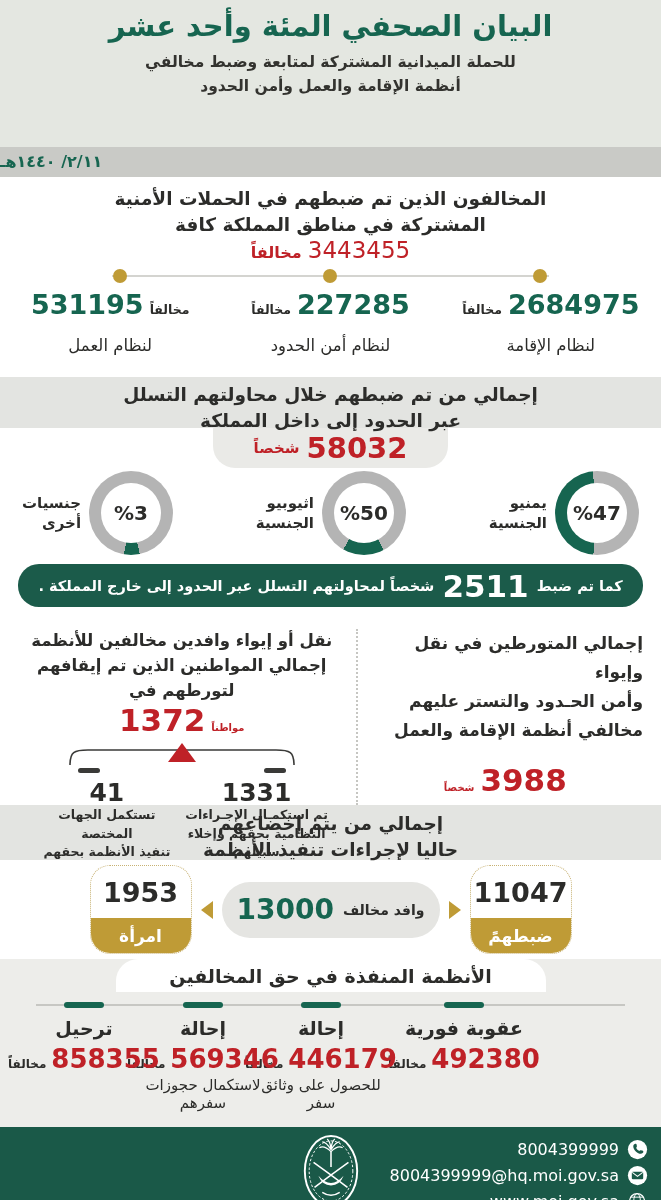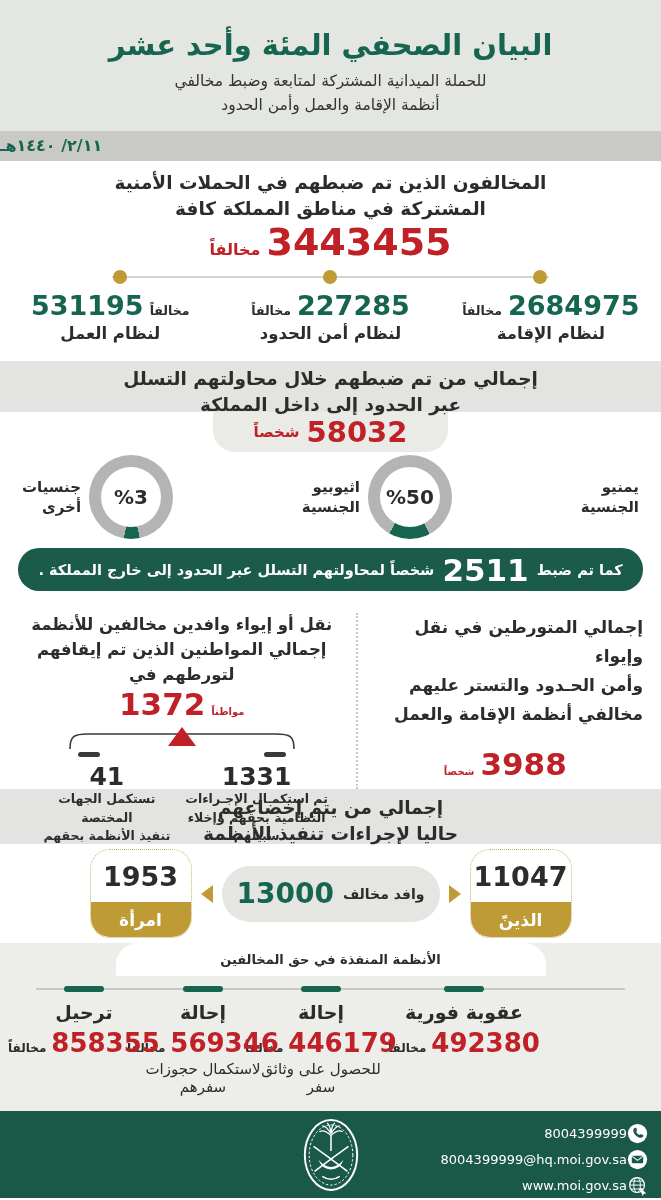--- a/index.html
+++ b/index.html
@@ -16,41 +16,41 @@
     --donut-gray:#b4b4b4;
     --donut-green:#166550;
     --line:#d4d4d0;
   }
   *{box-sizing:border-box;margin:0;padding:0}
   html,body{background:#fff}
   body{width:661px;font-family:"DejaVu Sans",sans-serif;color:var(--ink)}
   .page{width:661px;height:1200px;overflow:hidden;background:#fff;position:relative}
 
   
-  .hdr{height:131px;background:var(--bg-header);text-align:center;padding-top:28px}
+  .hdr{height:147px;background:var(--bg-header);text-align:center;padding-top:9px}
   .hdr-title{color:var(--green);font-size:29px;font-weight:bold;margin-bottom:7px}
-  .hdr-sub{font-size:15.5px;font-weight:normal;line-height:1.55;color:#33332f}
+  .hdr-sub{font-size:15.5px;font-weight:bold;line-height:1.55;color:#33332f}
   .datebar{height:30px;background:var(--bg-datebar);text-align:left;font-size:16px;
            font-weight:bold;color:var(--green);line-height:30px}
 
   
   .s1{height:200px;padding-top:9px;text-align:center}
   .s1 .lead{font-size:18.5px;font-weight:bold;line-height:1.4}
   .stat{display:flex;direction:ltr;align-items:baseline;justify-content:center;gap:6px}
-  .big-num{color:var(--red);font-weight:bold;font-size:38px;line-height:1.1}
+  .big-num{color:var(--red);font-weight:normal;font-size:23px;line-height:1.1}
   .big-unit{color:var(--red);font-weight:bold;font-size:16px}
   .timeline{position:relative;height:22px;margin-top:2px}
   .timeline .tl-line{position:absolute;top:10px;left:112px;right:112px;height:2px;background:var(--line)}
   .dot{position:absolute;top:4px;width:14px;height:14px;border-radius:50%;background:var(--gold)}
   .dot.d1{left:533px}.dot.d2{left:323px}.dot.d3{left:113px}
   .cols3{display:flex;direction:rtl;margin-top:2px}
   .cols3 .c{flex:1}
   .g-num{color:var(--green);font-weight:bold;font-size:27px;line-height:1.15}
   .g-unit{font-size:12.5px;font-weight:bold;color:var(--ink)}
-  .c-label{font-size:16.5px;font-weight:bold;margin-top:3px}
+  .c-label{font-size:16.5px;font-weight:normal;margin-top:16px}
 
   
   .band{background:var(--bg-band);text-align:center;font-size:18.5px;font-weight:bold;line-height:1.4}
   .band.b2{height:51px;padding-top:5px}
   .tabrow{height:42px;text-align:center}
   .tab-down{width:235px;height:40px;margin:0 auto;background:var(--bg-tab);
             border-radius:0 0 22px 22px;display:flex;direction:ltr;align-items:center;
             justify-content:center;gap:7px}
   .tab-down .n{color:var(--red);font-weight:bold;font-size:29px}
   .tab-down .u{color:var(--red);font-weight:bold;font-size:15px}
@@ -98,40 +98,40 @@
   .arrow.right{border-right:0;border-left:12px solid var(--gold)}
   .arrow.left{border-left:0;border-right:12px solid var(--gold)}
   .cpill{width:218px;height:56px;background:#e5e5e2;border-radius:28px;display:flex;direction:ltr;
          align-items:center;justify-content:center;gap:9px}
   .cpill .n{color:var(--green);font-weight:bold;font-size:28px}
   .cpill .u{font-size:14px;font-weight:bold}
 
   
   .s5{height:168px;background:var(--bg-gray)}
   .s5-tab{width:430px;height:33px;margin:0 auto;background:#fff;border-radius:22px 22px 0 0;
-          display:flex;align-items:center;justify-content:center;font-size:13px;font-weight:bold}
+          display:flex;align-items:center;justify-content:center;font-size:19px;font-weight:bold}
   .dashline{position:relative;height:16px;margin-top:5px}
   .dashline .ln{position:absolute;top:7px;left:36px;right:36px;height:1.5px;background:#c7c7c3}
   .dash{position:absolute;top:5px;width:40px;height:6px;border-radius:3px;background:var(--green)}
   .dash.p1{left:444px}.dash.p2{left:301px}.dash.p3{left:183px}.dash.p4{left:64px}
   .encols{position:relative;height:110px}
   .encol{position:absolute;top:4px;width:150px;text-align:center}
   .encol.p1{left:389px}.encol.p2{left:246px}.encol.p3{left:128px}.encol.p4{left:9px}
   .encol .el{font-size:19px;font-weight:bold}
   .encol .stat{margin-top:6px;gap:5px}
   .en-num{color:var(--red);font-weight:bold;font-size:26px;line-height:1.1}
   .en-unit{font-size:12px;font-weight:bold}
   .encol .sub2{font-size:15px;font-weight:normal;margin-top:2px}
 
   
   .ftr{height:87px;background:#1a5948;position:relative}
   .emblem{position:absolute;left:50%;top:5px;transform:translateX(-50%)}
   .contacts{position:absolute;right:13px;top:12px;display:flex;flex-direction:column;gap:5px}
-  .crow{display:flex;direction:ltr;justify-content:flex-end;align-items:center;
-        color:#fff;font-size:13px}
+  .crow{display:flex;direction:ltr;justify-content:flex-end;align-items:center;gap:8px;
+        color:#fff;font-size:16px}
   .cicon{width:21px;height:21px;flex:none}
 </style>
 </head>
 <body>
 
 <div class="page">
 
   <div class="hdr">
     <div class="hdr-title">البيان الصحفي المئة وأحد عشر</div>
     <div class="hdr-sub">للحملة الميدانية المشتركة لمتابعة وضبط مخالفي</div>
@@ -183,20 +183,23 @@
   </div>
   <div class="tabrow">
     <div class="tab-down">
       <span class="u">شخصاً</span>
       <span class="n">58032</span>
     </div>
   </div>
 
   <div class="donuts">
     <div class="dgroup">
+      <div class="donut" style="background: conic-gradient(from 185deg, var(--donut-green) 47%, var(--donut-gray) 0);">
+        <span class="pct">%47</span>
+      </div>
       <div class="dlabel">
         <div>يمنيو</div>
         <div>الجنسية</div>
       </div>
     </div>
     <div class="dgroup">
       <div class="donut" style="background: conic-gradient(from 152deg, var(--donut-green) 16%, var(--donut-gray) 0);">
         <span class="pct">%50</span>
       </div>
       <div class="dlabel">
@@ -259,21 +262,21 @@
     </div>
   </div>
 
   <div class="band b4">
     <div>إجمالي من يتم إخضاعهم</div>
     <div>حاليا لإجراءات تنفيذ الأنظمة</div>
   </div>
   <div class="badges">
     <div class="badge">
       <div class="bn">11047</div>
-      <div class="bl">الذينً</div>
+      <div class="bl">ضبطهمً</div>
     </div>
     <div class="arrow right"></div>
     <div class="cpill">
       <span class="n">13000</span>
       <span class="u">وافد مخالف</span>
     </div>
     <div class="arrow left"></div>
     <div class="badge">
       <div class="bn">1953</div>
       <div class="bl">امرأة</div>

